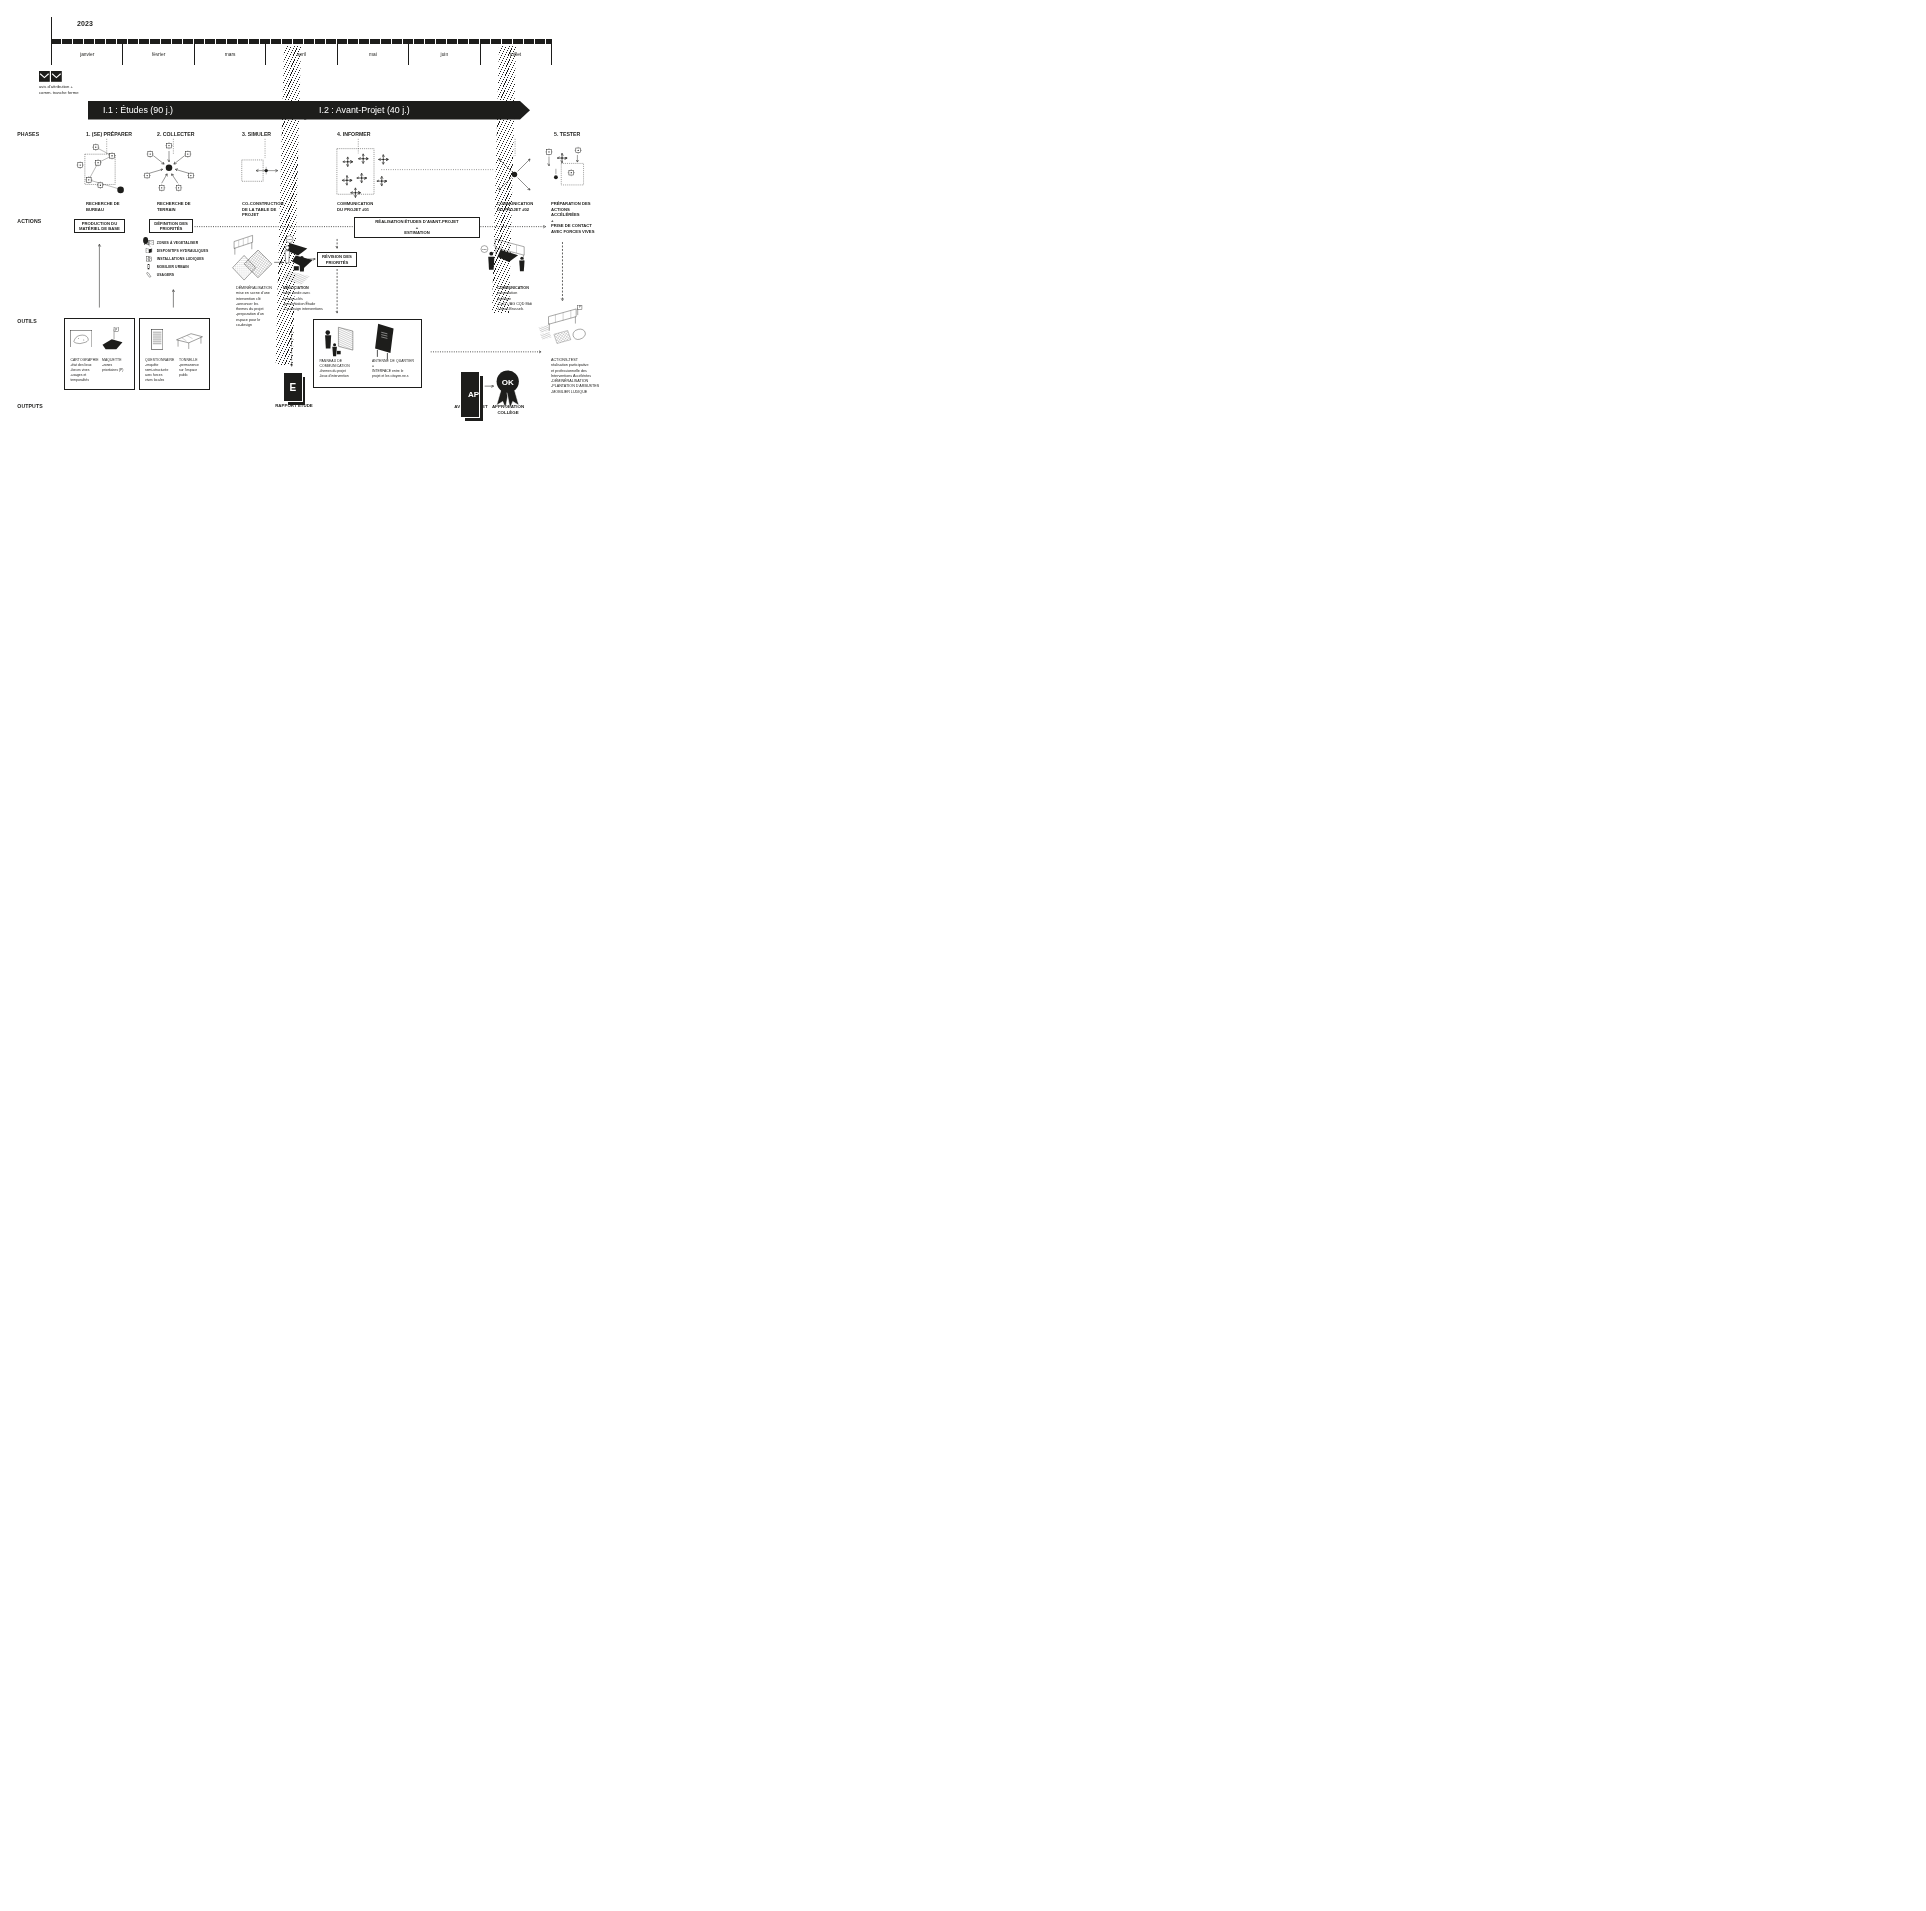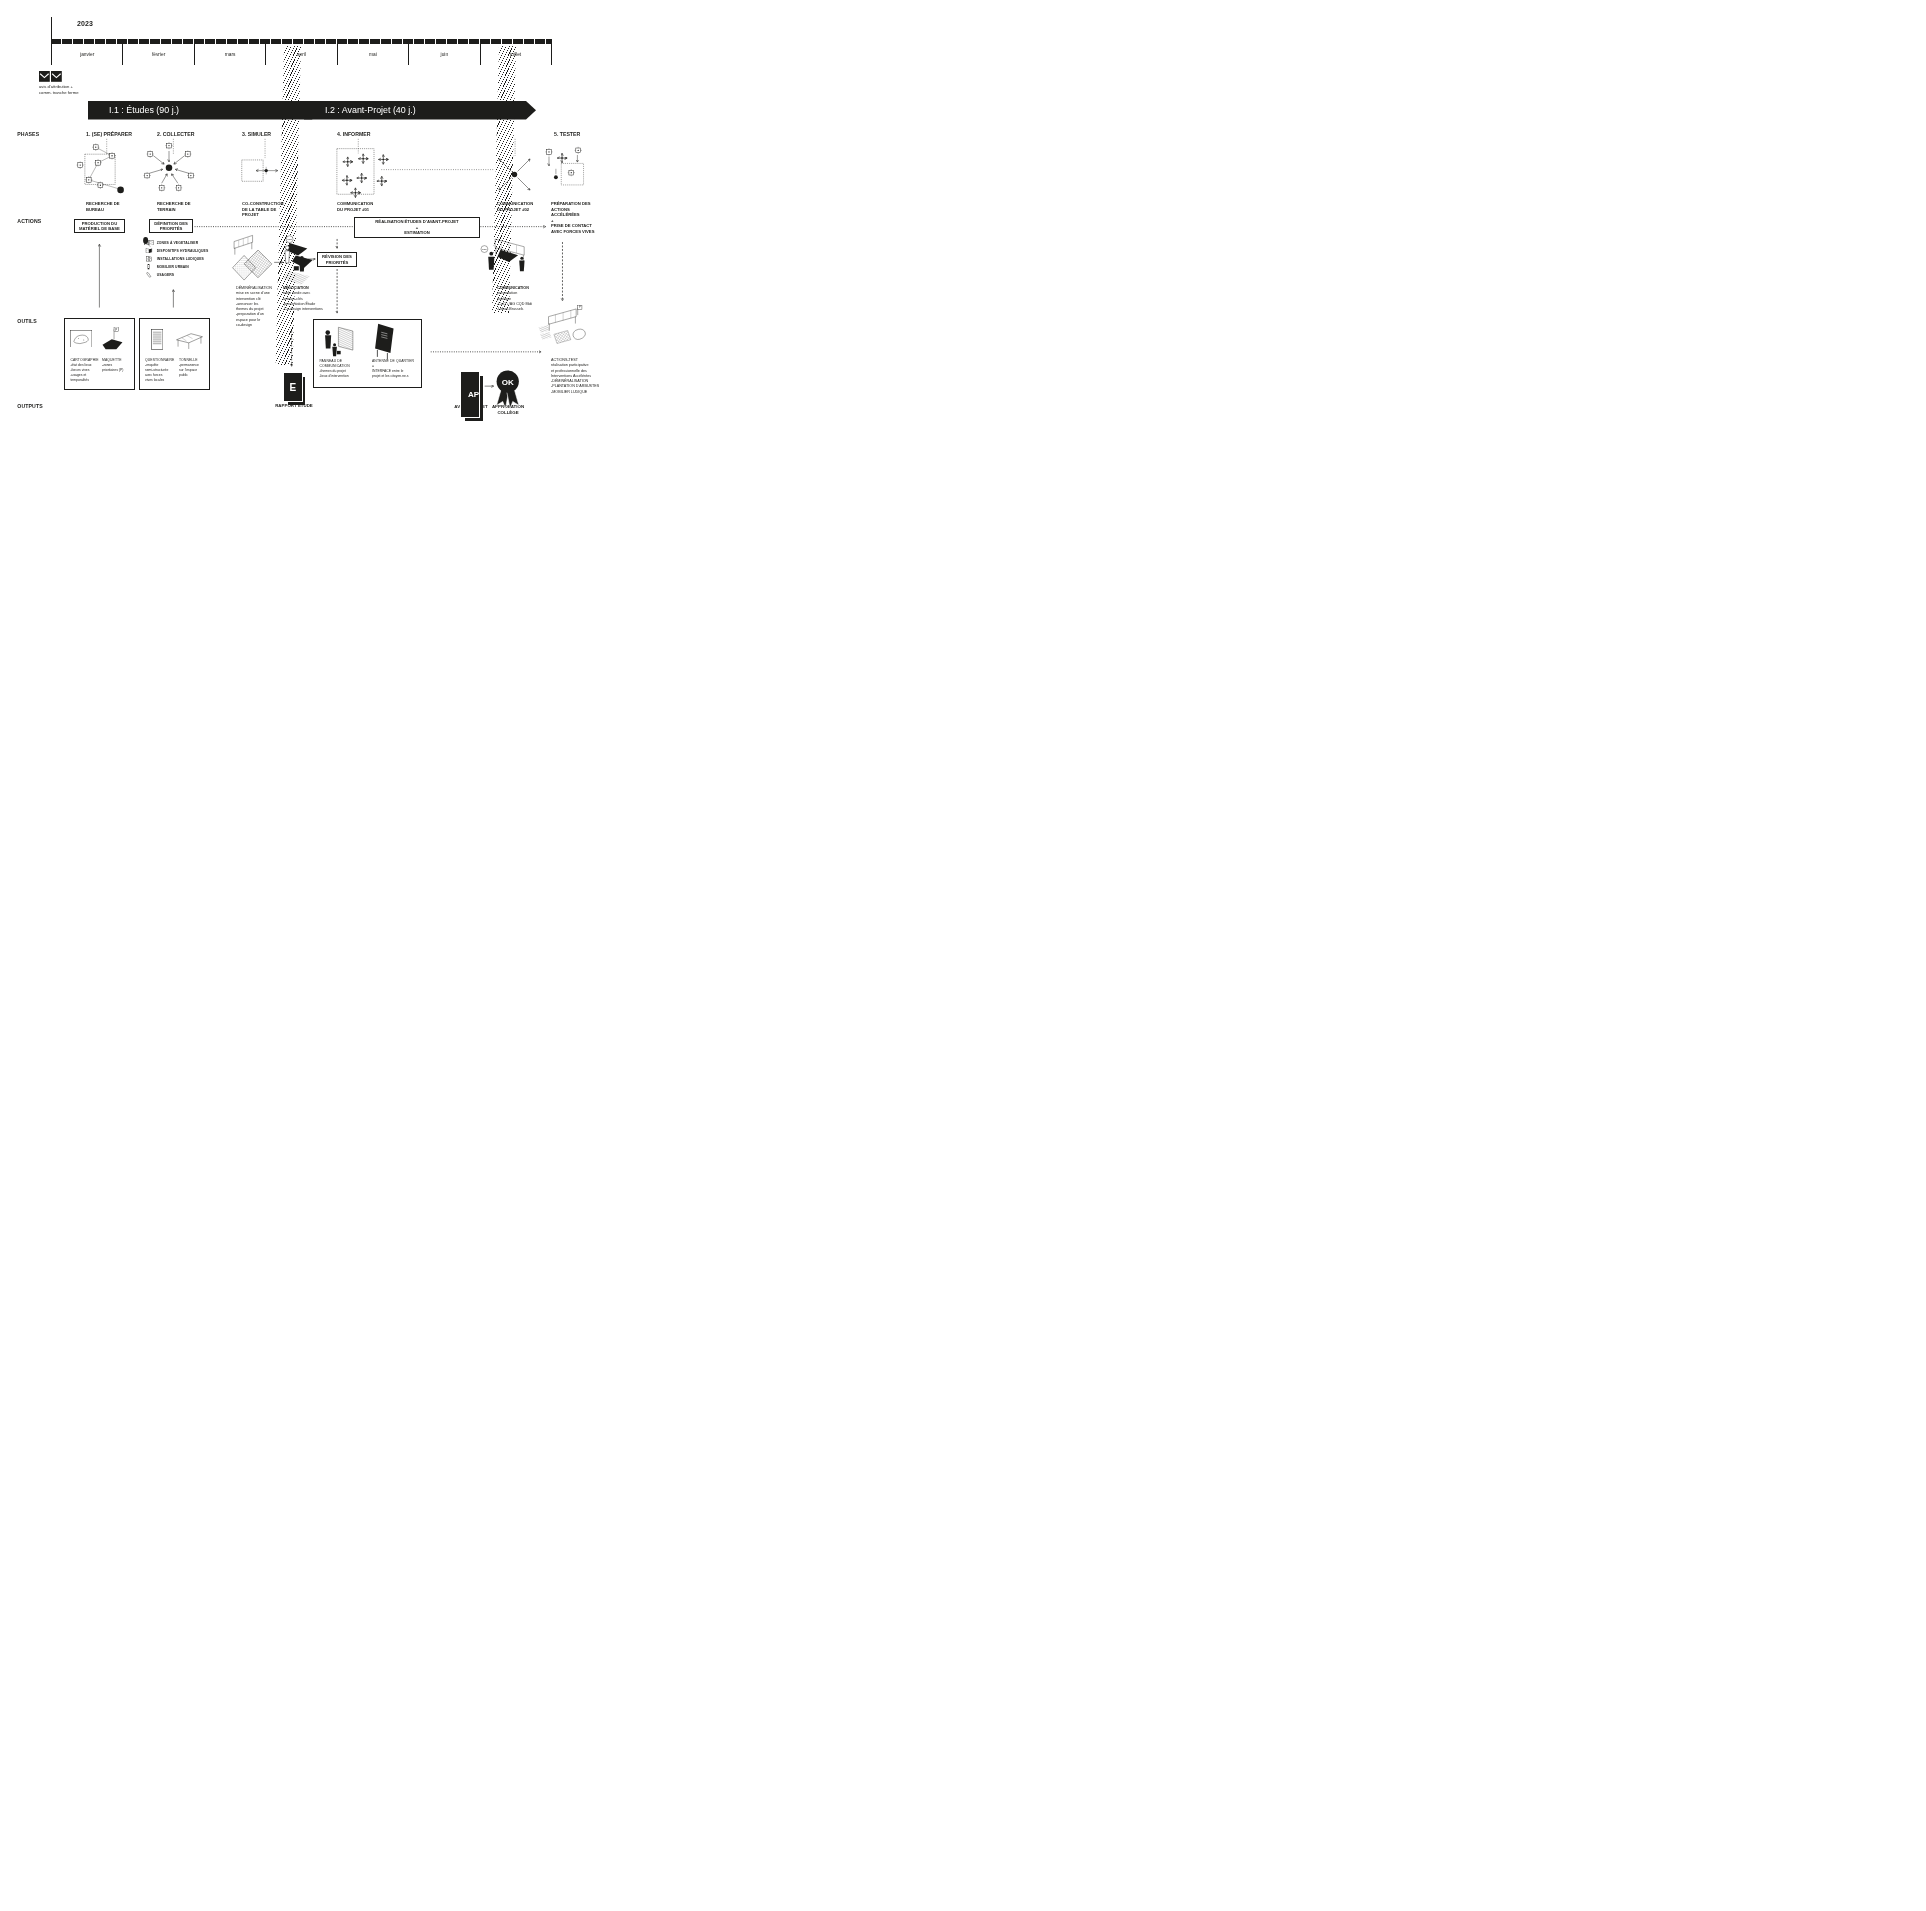--- a/index.html
+++ b/index.html
@@ -13,21 +13,21 @@
   .tickbar{height:5px;background:repeating-linear-gradient(90deg,#1d1d1b 0 10px,#fff 10px 11px);}
   .months{display:flex;height:21px;}
   .month{flex:1;border-left:0.4px solid #1d1d1b;display:flex;align-items:center;justify-content:center;
          font-size:4.8px;}
   .month:last-child{border-right:0.4px solid #1d1d1b;}
   
   .band{background:repeating-linear-gradient(115deg,#1d1d1b 0 0.5px,transparent 0.5px 3.1px);
         transform:skewX(-1.5deg);transform-origin:top;z-index:1;}
   
   .banner{background:#1d1d1b;color:#fff;height:18.5px;display:flex;align-items:center;
-          padding-left:21px;font-size:8.9px;z-index:2;
+          padding-left:15px;font-size:8.9px;z-index:2;
           clip-path:polygon(0 0,calc(100% - 10px) 0,100% 50%,calc(100% - 10px) 100%,0 100%);}
   .rowlabel{font-size:5.2px;font-weight:bold;letter-spacing:0.1px;}
   .ptitle{font-size:5.2px;font-weight:bold;}
   .plabel{font-size:4.2px;font-weight:bold;line-height:1.32;}
   
   .abox{border:0.6px solid #1d1d1b;border-top-width:1.5px;border-bottom-width:1.5px;background:#fff;
         display:flex;align-items:center;justify-content:center;text-align:center;
         font-size:4.2px;font-weight:bold;line-height:1.3;z-index:3;}
   .abox2{border:0.6px solid #1d1d1b;border-bottom-width:1.5px;}
   .abox3{border:0.8px solid #1d1d1b;border-bottom-width:1.2px;}

